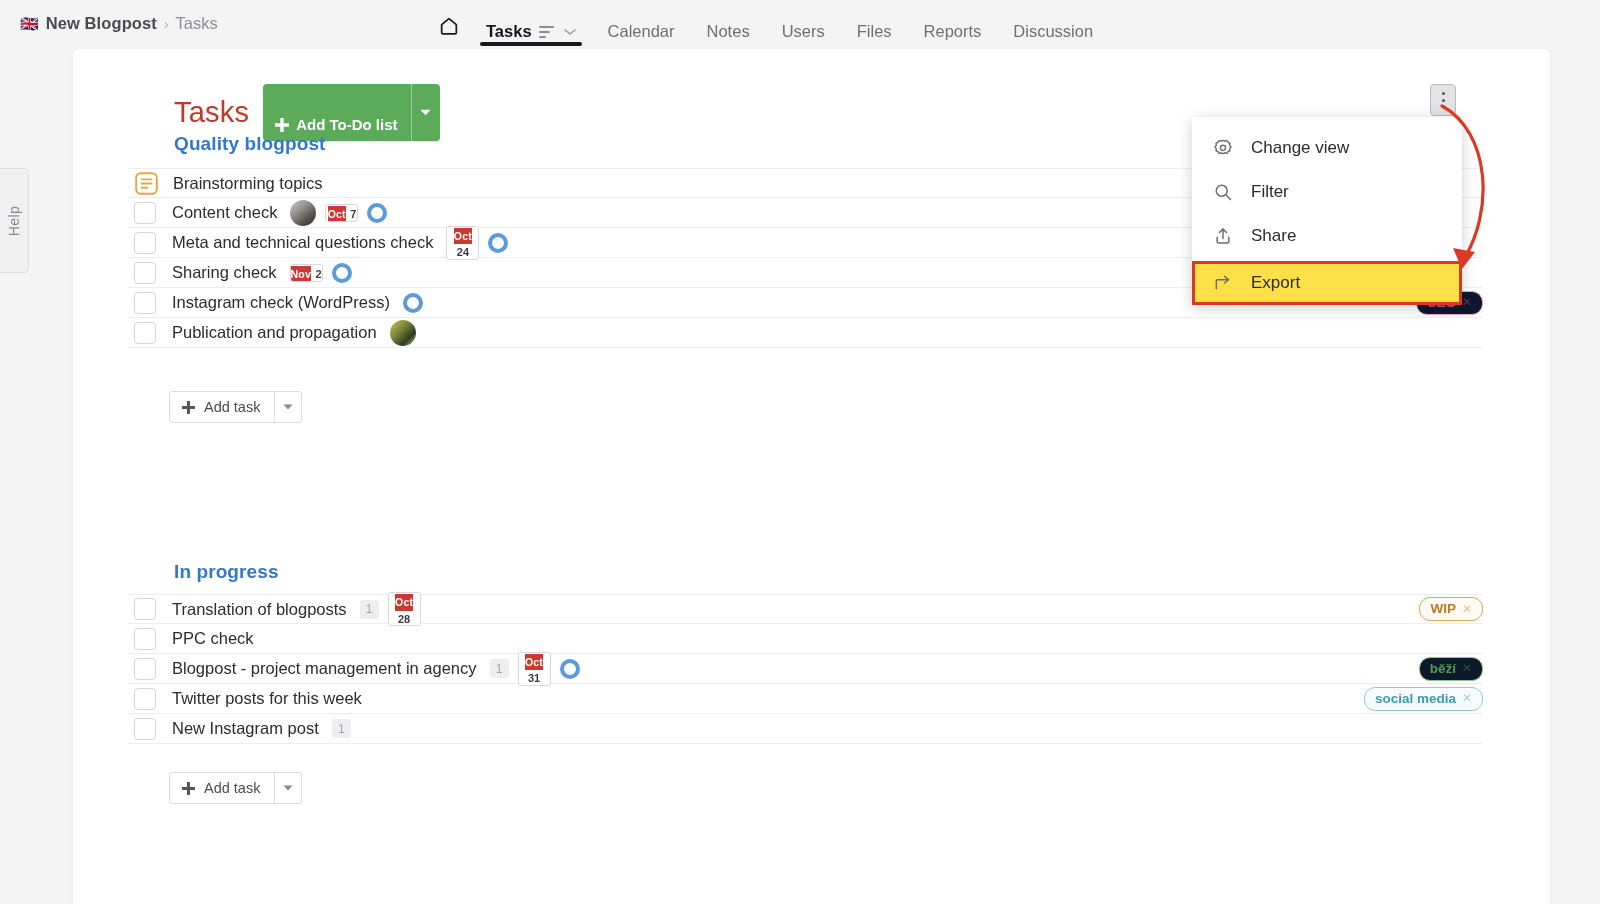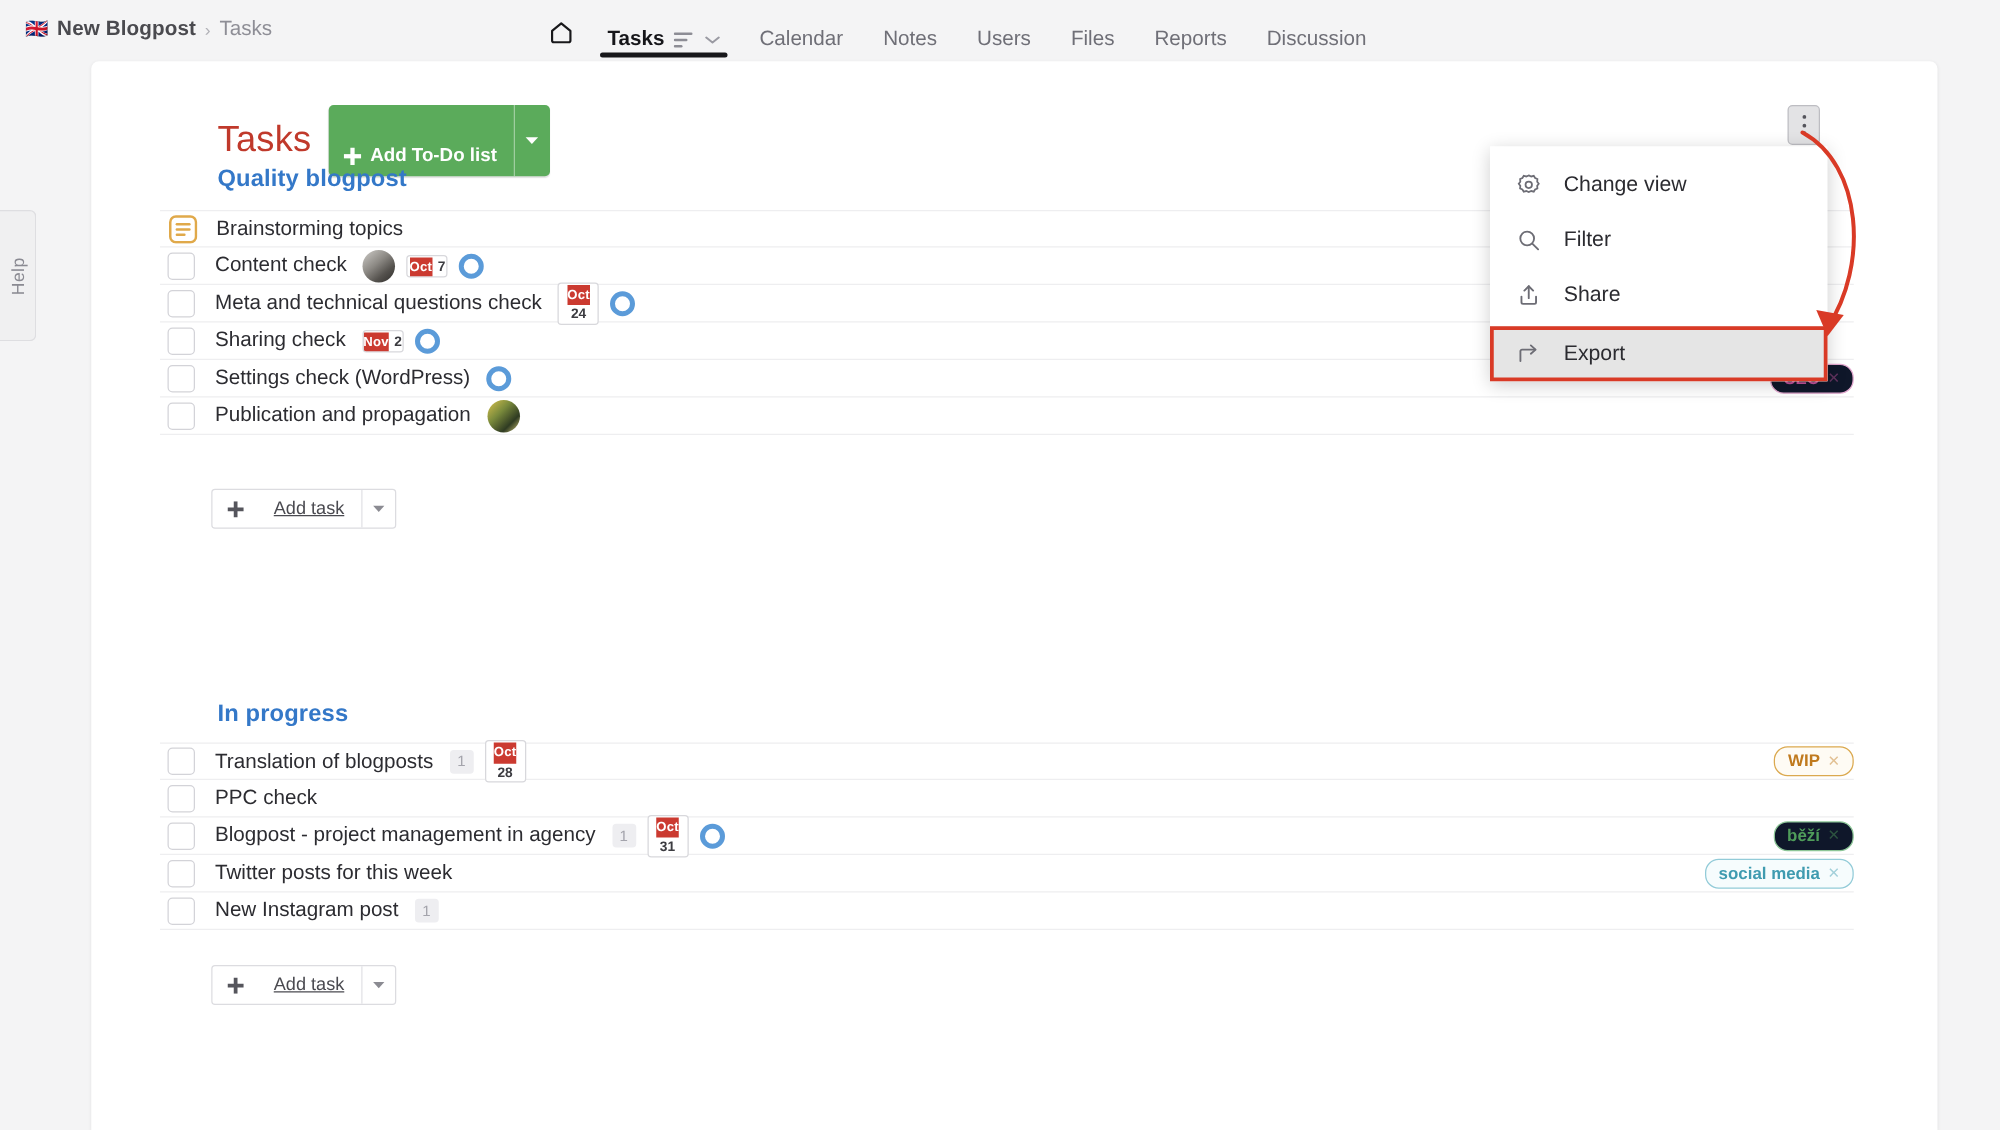--- a/index.html
+++ b/index.html
@@ -184,23 +184,23 @@
 
   .addtask {
     position: absolute; left: 96px;
     display: flex; align-items: stretch;
     background: #fff; border: 1px solid #dcdce0; border-radius: 3px;
     cursor: pointer;
   }
   #add-0 { top: 342px; }
   #add-1 { top: 723px; }
   .addtask .main {
-    display: flex; align-items: center; gap: 24px;
+    display: flex; align-items: center; gap: 9px;
     padding: 7px 14px 7px 12px;
-    font-size: 14.5px; color: #4a4a50; font-weight: 400; text-decoration: underline;
+    font-size: 14.5px; color: #4a4a50; font-weight: 400;
   }
   .addtask .caret {
     width: 27px; display: flex; align-items: center; justify-content: center;
     border-left: 1px solid #e2e2e6;
   }
 
   
   .kebab {
     position: absolute; left: 1357px; top: 35px;
     width: 26px; height: 32px;
@@ -218,21 +218,21 @@
     padding: 9px 0 0 0;
     z-index: 20;
   }
   .menu-item {
     display: flex; align-items: center; gap: 17px;
     padding: 11px 0 11px 20px;
     font-size: 17px; color: #2b2b30;
     cursor: pointer;
   }
   .menu-item.selected {
-    background: #e5e5e5;
+    background: #fde047;
     border: 3px solid #d93a26;
     padding: 8px 0 8px 17px;
     margin: 3px 0 0 0;
   }
   .menu-ico { width: 22px; height: 22px; display: flex; align-items: center; justify-content: center; flex: none; }
 
   .arrow-svg { position: absolute; left: 1290px; top: 80px; pointer-events: none; z-index: 30; }
 </style>
 </head>
 <body>
@@ -368,21 +368,21 @@
           <span class="date-badge">
             <span class="m">Nov</span>
             <span class="d">2</span>
           </span>
           <span class="ring"></span>
         </span>
       </div>
 
       <div class="task-row">
         <span class="checkbox"></span>
-        <span class="task-name">Settings check (WordPress)</span>
+        <span class="task-name">Instagram check (WordPress)</span>
         <span class="meta">
           <span class="ring"></span>
         </span>
         <span class="tag" id="tag-seo" style="color: rgb(194, 84, 156); border-color: rgb(227, 168, 207); background: #0f172a;">
           <span>SEO</span>
           <span class="x">✕</span>
         </span>
       </div>
 
       <div class="task-row">

